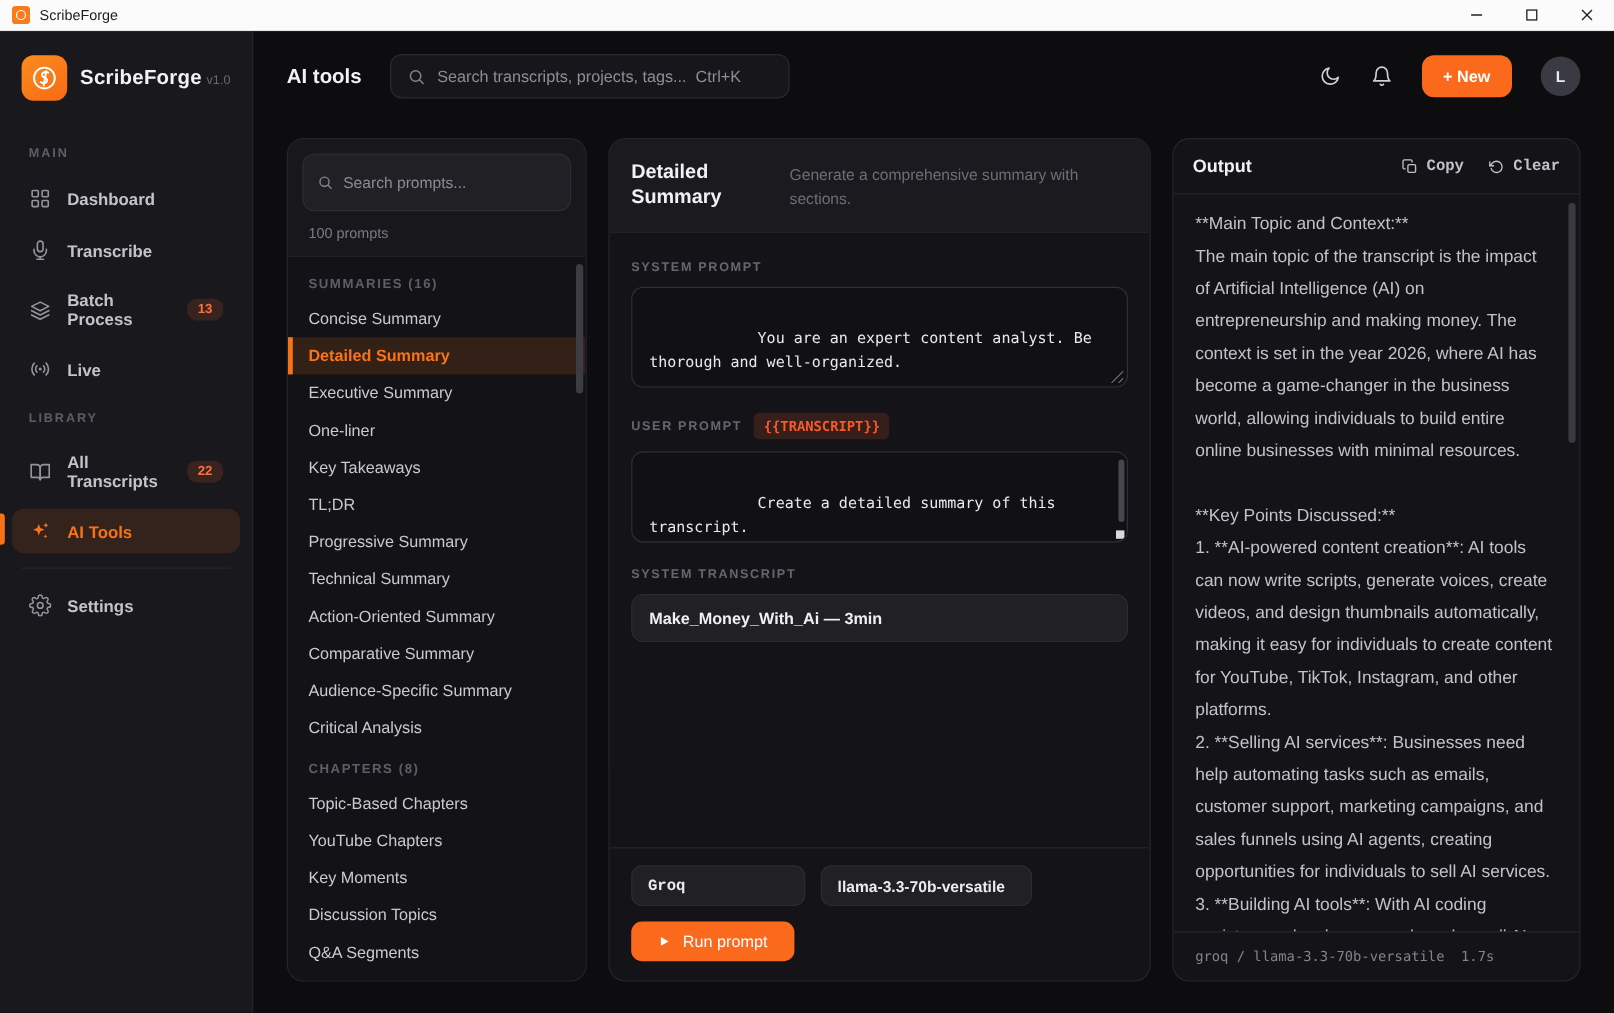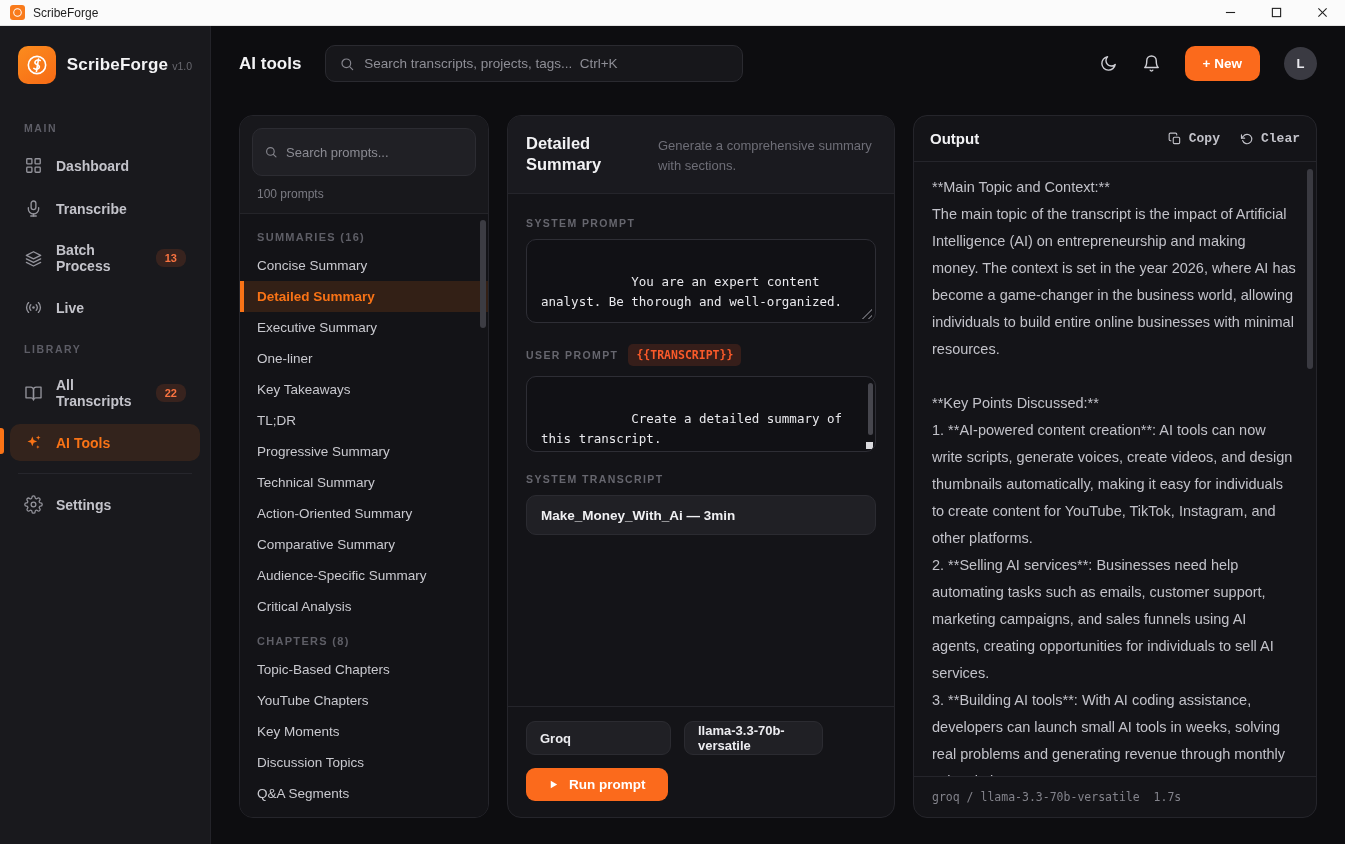--- a/index.html
+++ b/index.html
@@ -41,21 +41,21 @@
   .active-bar { position:absolute; left:-10px; top:4px; width:3.5px; height:26px;
     background:#f97316; border-radius:0 3px 3px 0; }
   .badge { margin-left:auto; background:rgba(250,100,40,.14); color:#f97340;
     font-size:11px; font-weight:700; padding:3px 9px; border-radius:8px; }
   .side-divider { border:none; border-top:1px solid #26262c; margin:9px 18px; }
 
   
   .main { flex:1; display:flex; flex-direction:column; background:#0d0d10; min-width:0; }
   .topbar { height:62px; padding:13px 28px 0 28px; display:flex; align-items:center; gap:24px; }
   .page-title { font-size:17px; font-weight:700; color:#f2f2f4; white-space:nowrap; }
-  .g-search { width:418px; height:37px; background:#17171b; border:1px solid #2a2a30;
+  .g-search { width:333px; height:37px; background:#17171b; border:1px solid #2a2a30;
     border-radius:10px; display:flex; align-items:center; gap:9px; padding:0 13px; }
   .g-search svg { width:16px; height:16px; color:#85858d; flex-shrink:0; }
   .g-search input { flex:1; background:transparent; border:none; outline:none; color:#d5d5da;
     font-size:13.5px; font-family:"Liberation Sans",sans-serif; }
   .g-search input::placeholder { color:#8e8e96; }
   .top-actions { margin-left:auto; display:flex; align-items:center; gap:24px; }
   .icon-btn { color:#cfcfd5; display:flex; cursor:pointer; }
   .icon-btn svg { width:19px; height:19px; }
   .new-btn { background:#fb6a1c; color:#fff; font-weight:700; font-size:13.5px;
     border:none; border-radius:10px; padding:10px 18px; cursor:pointer; font-family:inherit; }
@@ -110,29 +110,29 @@
     background:#46464d; border-radius:3px; }
   .usr-corner { position:absolute; right:2px; bottom:2px; width:7px; height:7px; background:#d9d9dd; }
   .ts-select { height:40px; background:#202025; border:1px solid #2b2b31; border-radius:10px;
     display:flex; align-items:center; padding:0 14px; font-size:13.5px; font-weight:700;
     color:#f0f0f3; cursor:pointer; }
   .ed-footer { border-top:1px solid #25252b; padding:14px 18px 16px 18px; }
   .model-row { display:flex; gap:13px; margin-bottom:13px; }
   .mini-select { height:34px; background:#202025; border:1px solid #2b2b31; border-radius:9px;
     display:flex; align-items:center; padding:0 13px; font-size:13px; font-weight:700;
     color:#ececf0; cursor:pointer; }
-  .sel-provider { width:145px; }
-  .sel-model { width:139px; }
+  .sel-provider { width:145px;font-family:Liberation Mono, monospace; }
+  .sel-model { width:176px; }
   .run-btn { display:inline-flex; align-items:center; gap:10px; background:#fb6a1c; color:#fff;
-    border:none; border-radius:9px; padding:9px 22px; font-size:13.5px; font-weight:700;
+    border:none; border-radius:9px; padding:9px 22px; font-size:13.5px; font-weight:400;
     cursor:pointer; font-family:inherit; }
   .run-btn svg { width:11px; height:11px; }
 
   
-  .p-output { width:404px; flex-shrink:0; }
+  .p-output { width:340px; flex-shrink:0; }
   .out-header { display:flex; align-items:center; padding:14px 16px; border-bottom:1px solid #25252b; }
   .out-title { font-size:15px; font-weight:700; color:#f2f2f4; }
   .out-actions { margin-left:auto; display:flex; gap:20px; }
   .out-act { display:flex; align-items:center; gap:7px; color:#c2c2c9; font-size:13px;
     font-weight:600; background:none; border:none; cursor:pointer; font-family:Liberation Mono, monospace; }
   .out-act svg { width:14px; height:14px; }
   .out-body { flex:1; min-height:0; padding:12px 20px 8px 18px; position:relative; overflow:hidden; }
   .out-body p { font-size:14.5px; line-height:27px; color:#c2c2c9; min-height:27px; }
   .out-thumb { position:absolute; right:3px; top:7px; width:6px; height:200px;
     background:#3a3a41; border-radius:3px; }

